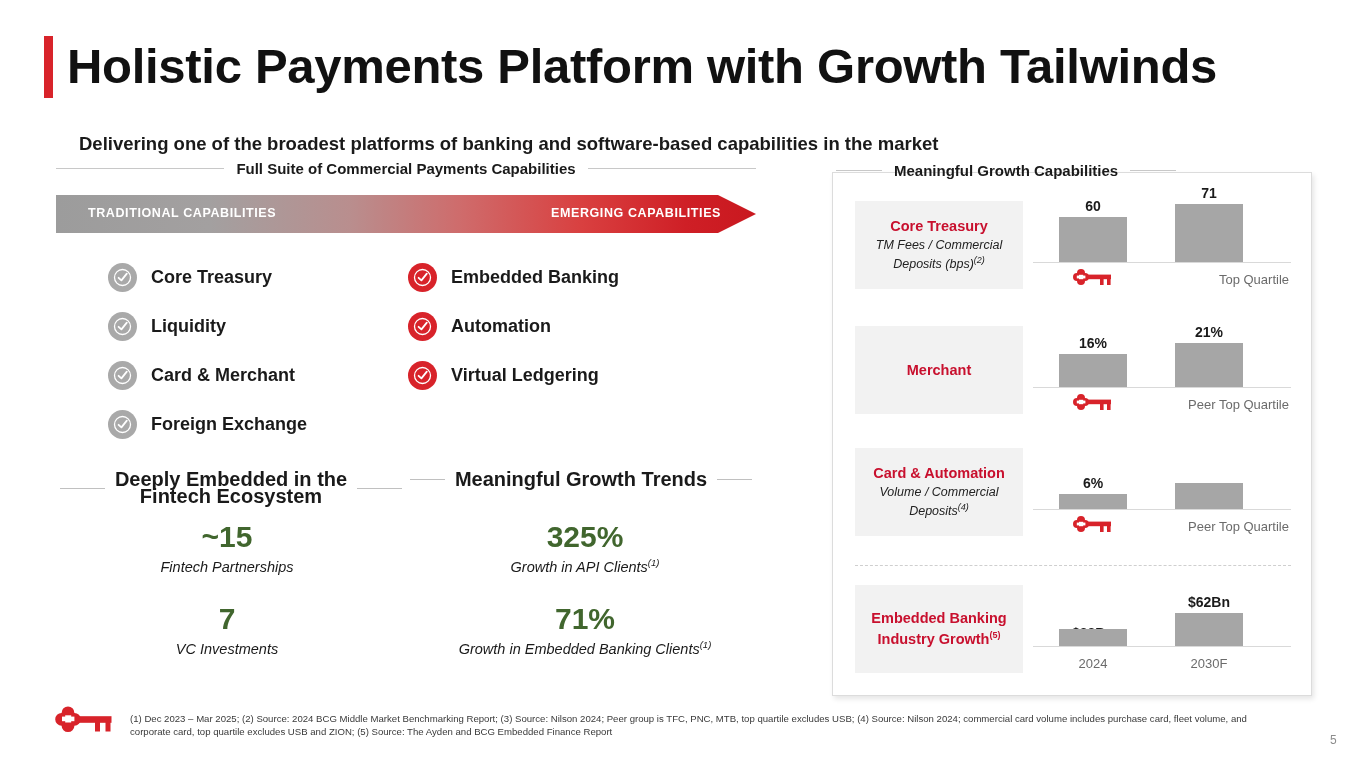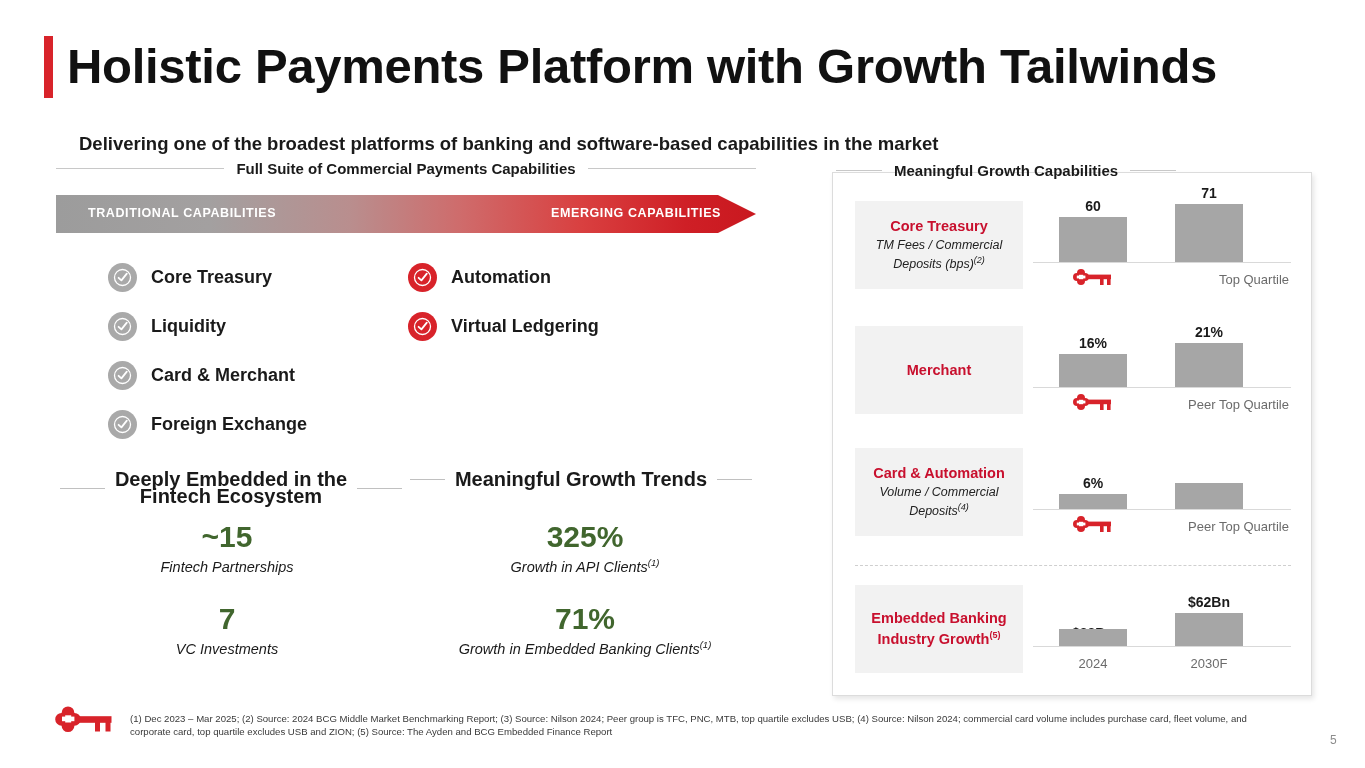--- a/index.html
+++ b/index.html
@@ -154,20 +154,29 @@
             <svg width="19" height="19" viewBox="0 0 19 19">
                 <circle cx="9.5" cy="9.5" r="8" fill="none" stroke="#fff" stroke-width="1.3"></circle>
                 <path d="M5.6 9.8 L8.4 12.4 L13.8 5.6" fill="none" stroke="#fff" stroke-width="1.8" stroke-linecap="round" stroke-linejoin="round"></path>
               </svg>
           </span>
           <span class="cap-label">Foreign Exchange</span>
         </div>
       </div>
 
       <div class="cap-col c2">
+        <div class="cap-item">
+          <span class="cap-circle red">
+            <svg width="19" height="19" viewBox="0 0 19 19">
+                <circle cx="9.5" cy="9.5" r="8" fill="none" stroke="#fff" stroke-width="1.3"></circle>
+                <path d="M5.6 9.8 L8.4 12.4 L13.8 5.6" fill="none" stroke="#fff" stroke-width="1.8" stroke-linecap="round" stroke-linejoin="round"></path>
+              </svg>
+          </span>
+          <span class="cap-label">Embedded Banking</span>
+        </div>
         <div class="cap-item">
           <span class="cap-circle red">
             <svg width="19" height="19" viewBox="0 0 19 19">
                 <circle cx="9.5" cy="9.5" r="8" fill="none" stroke="#fff" stroke-width="1.3"></circle>
                 <path d="M5.6 9.8 L8.4 12.4 L13.8 5.6" fill="none" stroke="#fff" stroke-width="1.8" stroke-linecap="round" stroke-linejoin="round"></path>
               </svg>
           </span>
           <span class="cap-label">Automation</span>
         </div>
         <div class="cap-item">

